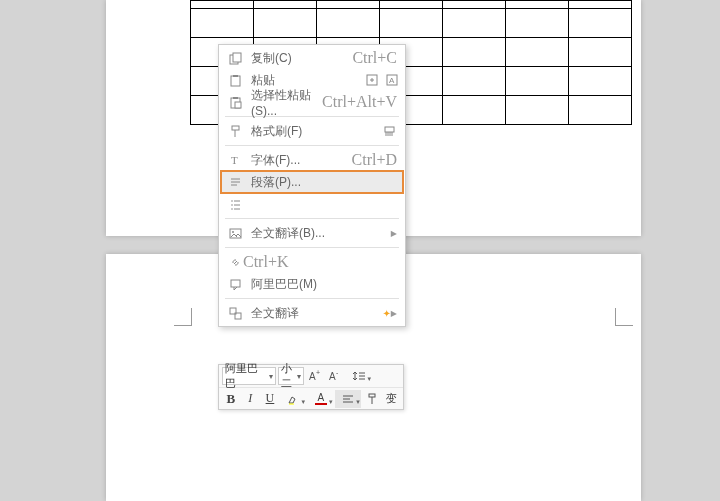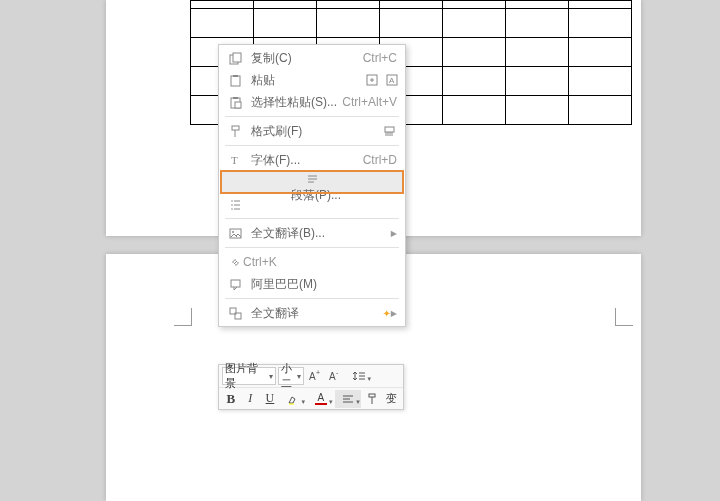--- a/index.html
+++ b/index.html
@@ -65,21 +65,20 @@
     .menu-item {
       display: flex;
       align-items: center;
       height: 22px;
       padding: 0 6px;
       cursor: pointer;
       position: relative;
     }
     .menu-item.highlighted {
       background: #ebebeb;
-      flex-direction: column;
     }
     .highlighted-box {
       position: absolute;
       left: -1px;
       top: -1px;
       right: -1px;
       bottom: -1px;
       border: 2px solid #e88b3a;
       pointer-events: none;
     }
@@ -93,21 +92,22 @@
       color: #666;
     }
     .menu-label {
       margin-left: 8px;
       flex: 1;
       color: #666;
       font-size: 12px;
     }
     .menu-shortcut {
       color: #999;
-      font-size: 12px;
+      font-size: 16px;
+      font-family: Liberation Serif, serif;
     }
     .menu-chevron {
       color: #999;
       font-size: 8px;
     }
     .menu-sep {
       height: 1px;
       background: #e0e0e0;
       margin: 3px 4px;
     }
@@ -370,21 +370,21 @@
     </span>
     <span class="menu-label">全文翻译</span>
     <span style="color:#f5a623;font-size:10px;margin-right:auto">✦</span>
     <span class="menu-chevron">▶</span>
   </div>
 </div>
 
 <div class="toolbar">
   <div class="toolbar-row">
     <div class="font-select" style="width:54px">
-      <span>图片背景</span>
+      <span>阿里巴巴</span>
         <span class="drop">▾</span>
     </div>
     <div class="font-select" style="width:26px">
       <span>小二</span>
         <span class="drop">▾</span>
     </div>
     <div class="tb-btn" title="increase">
       <svg width="14" height="14" viewBox="0 0 14 14">
           <text x="1" y="11" font-size="10" fill="#555">A</text>
           <text x="8" y="6" font-size="7" fill="#555">+</text>

